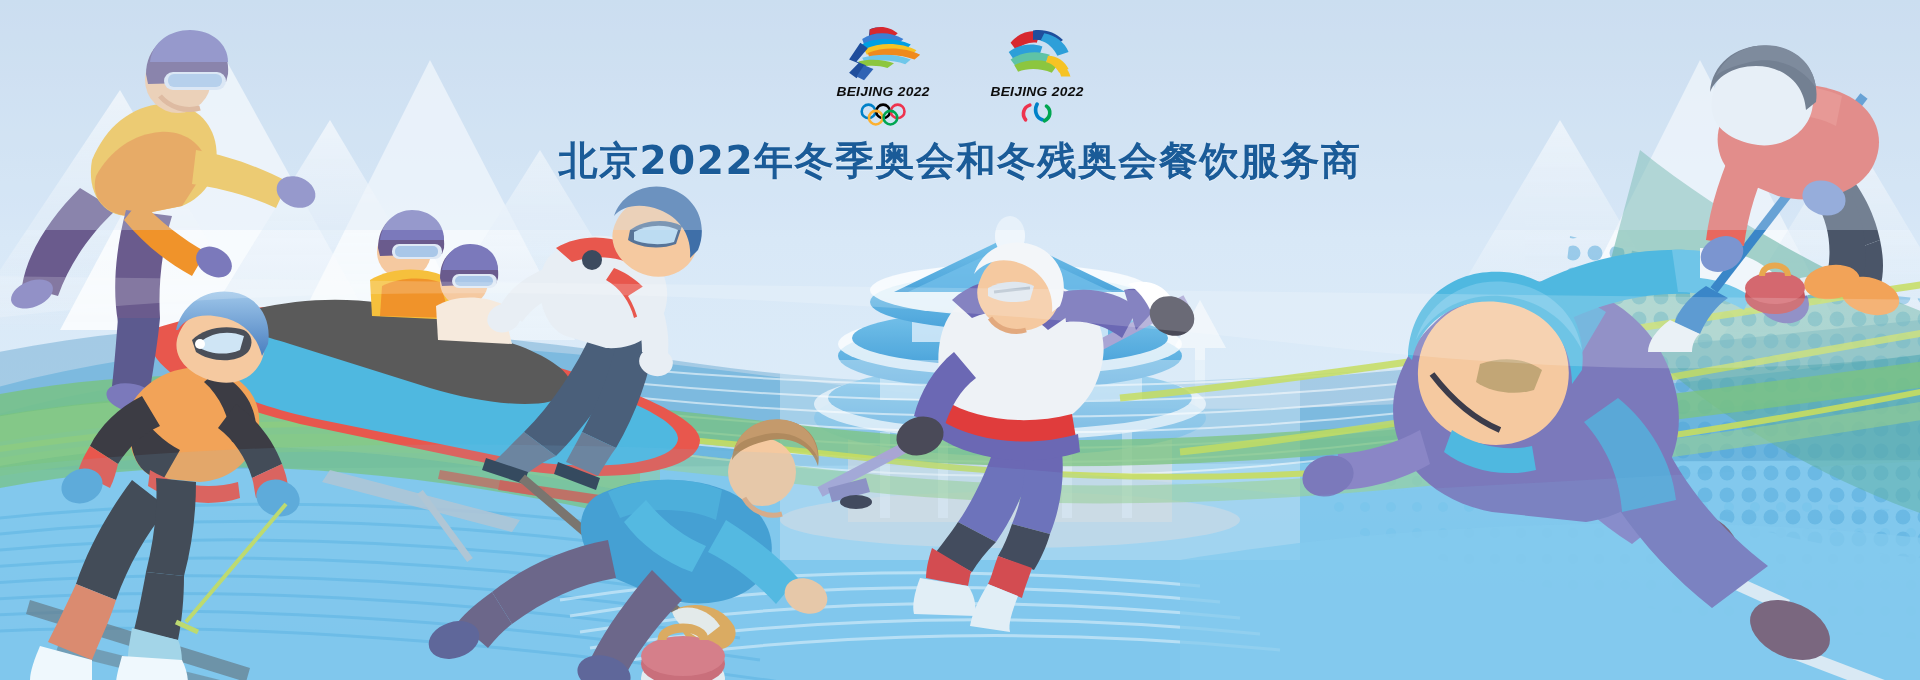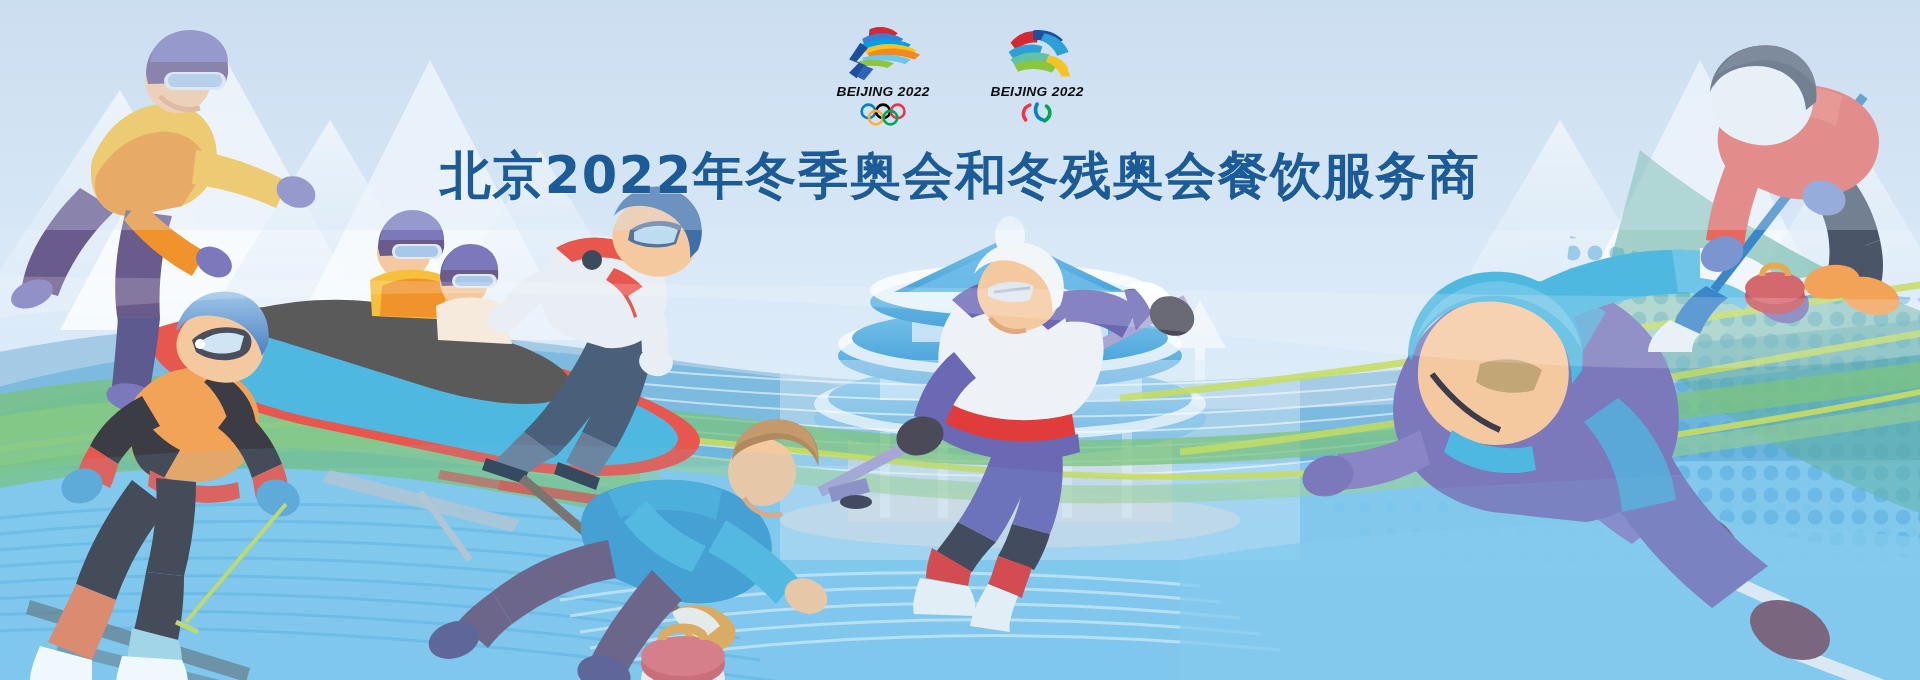--- a/index.html
+++ b/index.html
@@ -40,24 +40,24 @@
     font-style: italic;
     font-size: 13.5px;
     letter-spacing: 0.3px;
     color: #0d0d0d;
     margin-top: 2px;
     transform: scaleX(1.02);
   }
   .emblem-rings { margin-top: 3px; height: 24px; display:block; margin-left:auto; margin-right:auto;}
 
   #page-title {
-    margin-top: 22px;
+    margin-top: 14px;
     font-family: "DejaVu Sans", "Liberation Sans", sans-serif;
     font-weight: 700;
-    font-size: 51px;
+    font-size: 39px;
     letter-spacing: 1.5px;
     color: #1a5b98;
     text-shadow: 0 1px 0 rgba(255,255,255,0.45);
     line-height: 1.1;
     white-space: nowrap;
   }
 </style>
 </head>
 <body>
 

